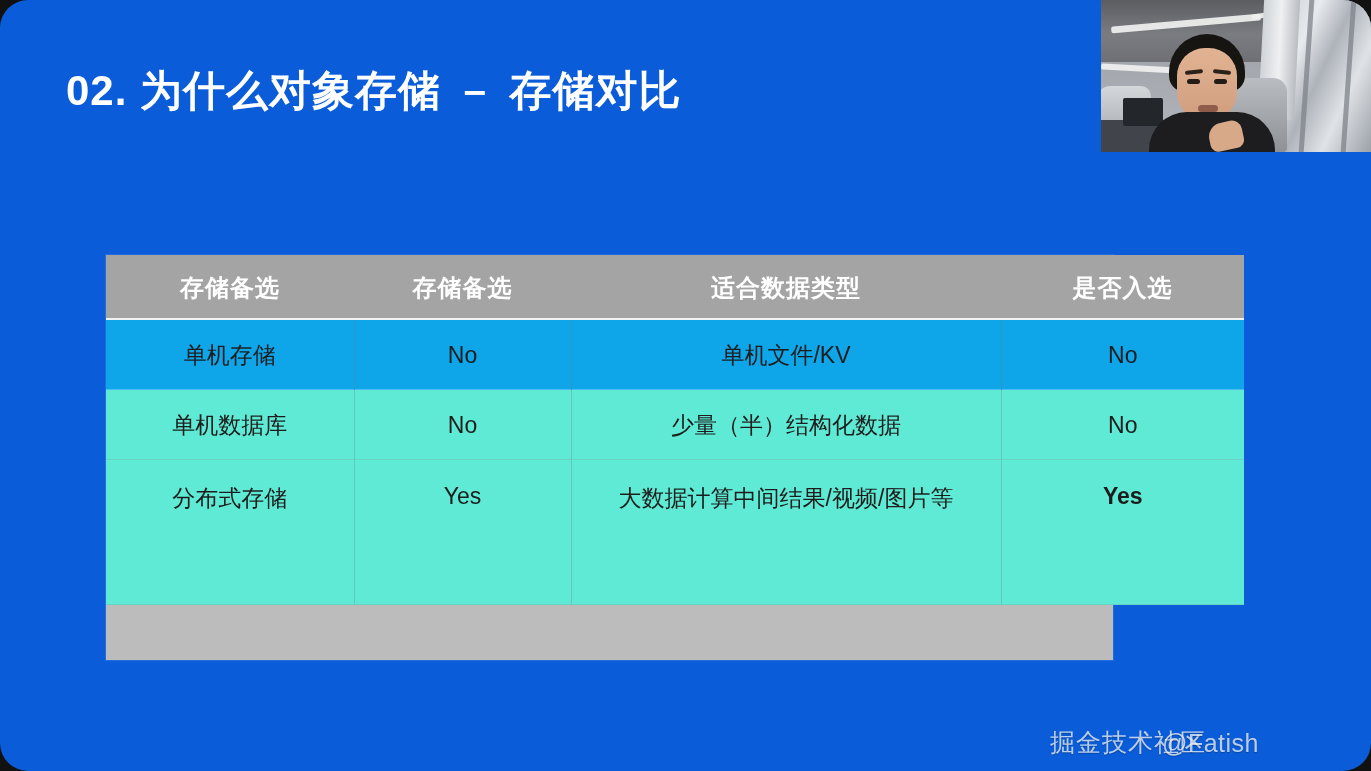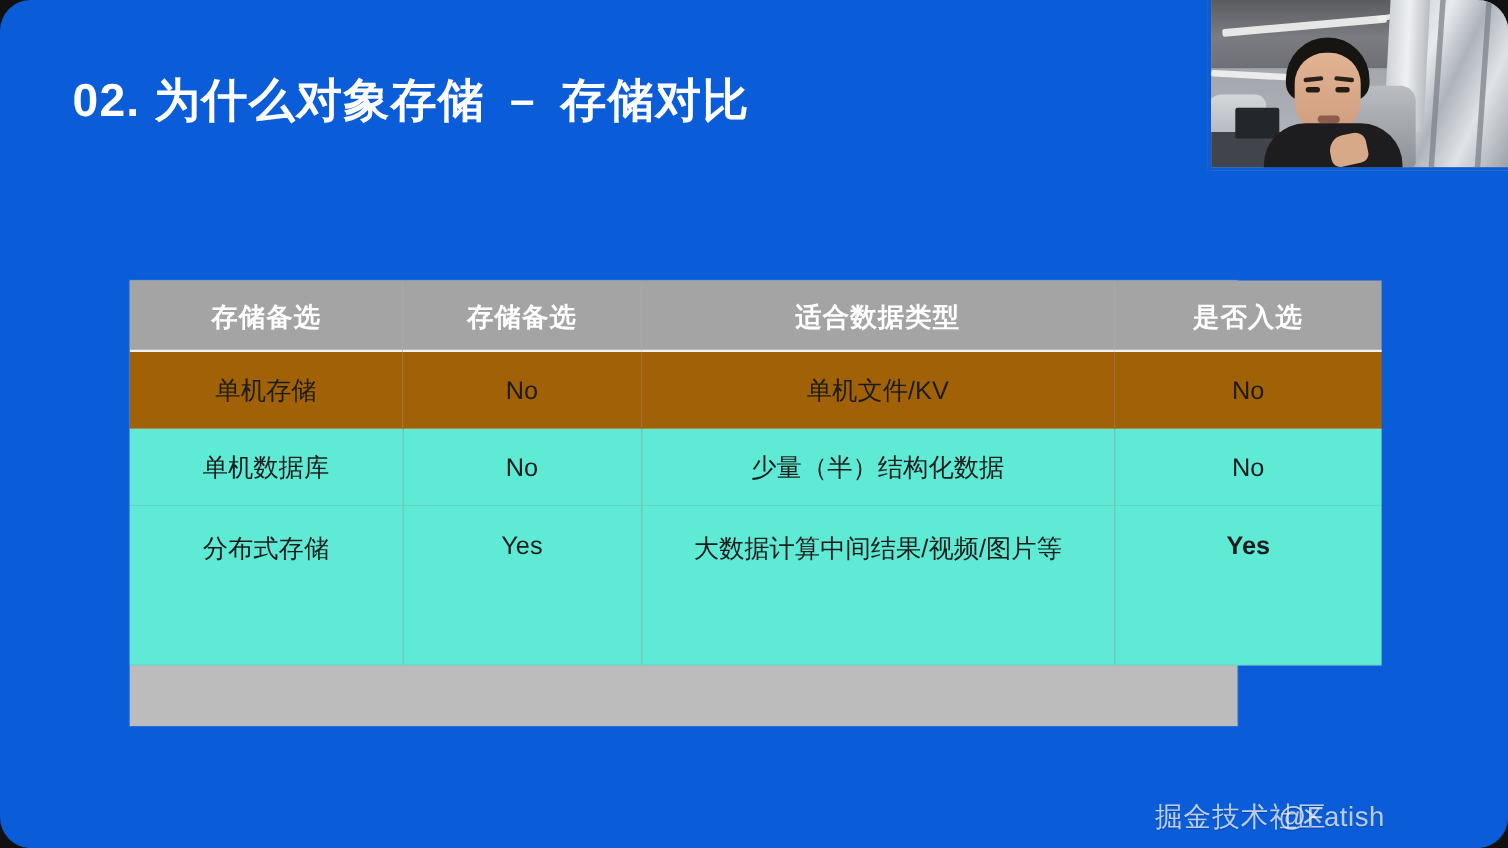--- a/index.html
+++ b/index.html
@@ -39,21 +39,21 @@
     font-size: 25px;
     font-weight: bold;
     color: #ffffff;
     white-space: nowrap;
     letter-spacing: 0.5px;
   }
 
   
   #table-wrap {
     position: absolute;
-    left: 118px;
+    left: 106px;
     top: 255px;
     width: 1007px;
     height: 405px;
     background: #bcbcbc;
     box-shadow: 0 0 0 1px rgba(255,255,255,0.10);
   }
   table.cmp {
     width: 100%;
     border-collapse: collapse;
     table-layout: fixed;
@@ -81,21 +81,21 @@
     height: 70px;
     font-size: 23px;
     color: #1c1c1c;
     text-align: center;
     vertical-align: middle;
     padding: 0;
     border-right: 1px solid rgba(120,120,120,0.30);
   }
   table.cmp tbody td:last-child { border-right: none; }
 
-  table.cmp tbody tr.band-dark td { background: #a16207; }
+  table.cmp tbody tr.band-dark td { background: #0ea5e9; }
   table.cmp tbody tr.band-light td { background: #5eead4; }
   table.cmp tbody tr.band-dark td { box-shadow: inset 0 -1px 0 rgba(255,255,255,0.25); }
   table.cmp tbody tr.band-light td { box-shadow: inset 0 -1px 0 rgba(140,140,140,0.25); }
 
   table.cmp tbody tr.last-row td { height: 122px; vertical-align: top; padding-top: 23px; }
 
   .hl-yes { color: #E8783C; font-weight: bold; }
 
   
   #webcam {

